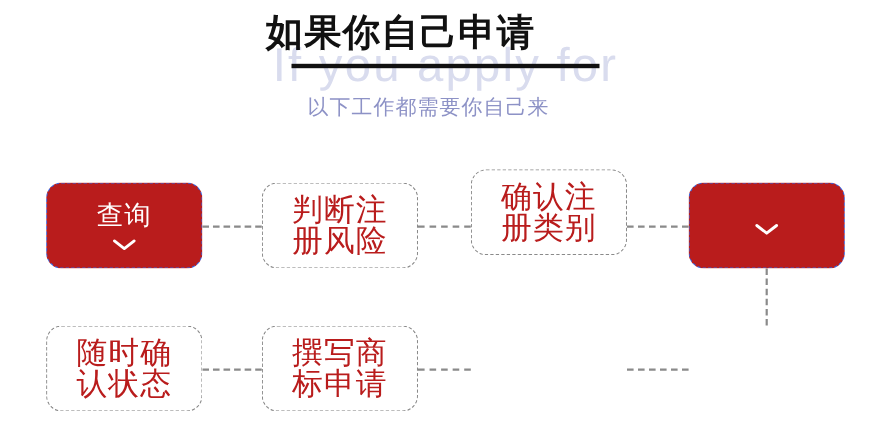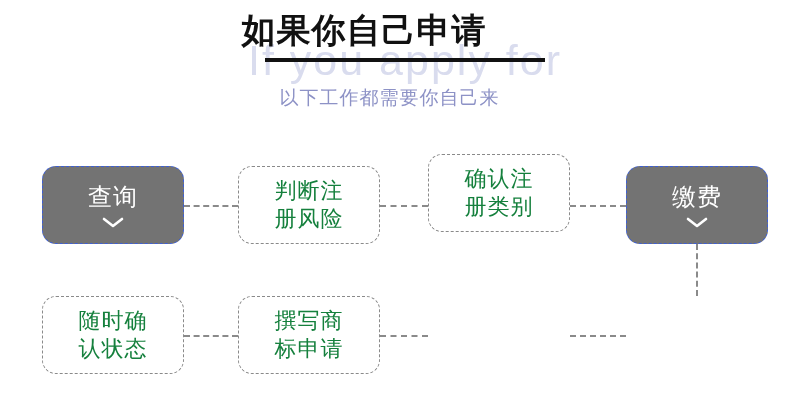--- a/index.html
+++ b/index.html
@@ -101,28 +101,28 @@
     justify-content: center;
     text-align: center;
   }
 
   .node.plain {
     border: 1.6px dashed #8a8a8a;
     background: #ffffff;
   }
 
   .node.accent {
-    background: #737373;
+    background: #b91c1c;
     border: 1.6px dashed #3d5fd6;
   }
 
   .node-label {
-    font-size: 22px;
+    font-size: 28px;
     line-height: 28px;
-    color: #15803d;
+    color: #b91c1c;
     letter-spacing: 1px;
     white-space: pre-line;
   }
 
   .node.accent .node-label {
     color: #ffffff;
     font-size: 24px;
     line-height: 28px;
   }
 
@@ -208,21 +208,20 @@
       <span class="node-label">判断注
 册风险</span>
     </div>
 
     <div class="node plain" id="n-leibie">
       <span class="node-label">确认注
 册类别</span>
     </div>
 
     <div class="node accent" id="n-jiaofei">
-      <span class="node-label">缴费</span>
       <svg class="chev" viewBox="0 0 22 11">
         <path d="M2 2 L11 9 L20 2" fill="none" stroke="#ffffff" stroke-width="2.6" stroke-linecap="round" stroke-linejoin="round"></path>
       </svg>
     </div>
 
     <div class="node plain" id="n-shenqing">
       <span class="node-label">撰写商
 标申请</span>
     </div>
 

